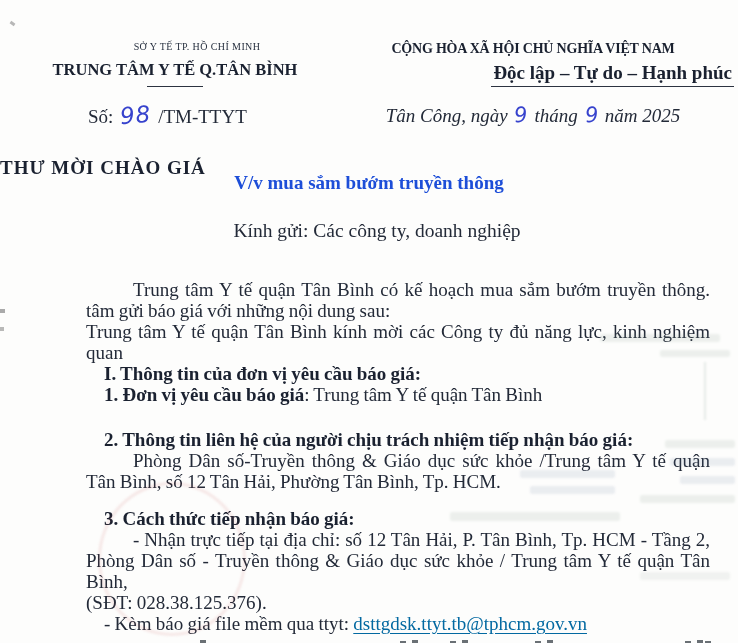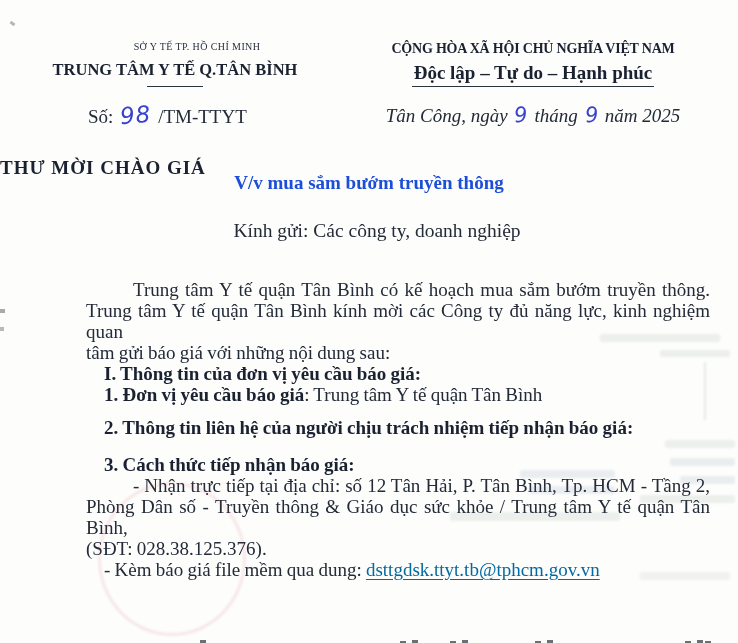--- a/index.html
+++ b/index.html
@@ -16,21 +16,21 @@
   .hl1 { position:absolute; left:52px; top:41px; width:290px; text-align:center;
          font-size:10px; letter-spacing:.4px; color:#27303f; }
   .hl2 { position:absolute; left:20px; top:60px; width:310px; text-align:center;
          font-size:16.5px; font-weight:bold; color:#1a2130; }
   .hl-rule { position:absolute; left:147px; top:86px; width:56px; height:0;
          border-top:1.6px solid #2c3340; }
   .doc-no { position:absolute; left:88px; top:102px; font-size:19px; }
   .hr1 { position:absolute; left:332px; top:41px; width:402px; text-align:center;
          font-weight:bold; font-size:14px; white-space:nowrap; letter-spacing:-.2px;
          color:#1a2130; }
-  .hr2-wrap { position:absolute; left:332px; top:62px; width:402px; text-align:center; }
+  .hr2-wrap { position:absolute; left:332px; top:62px; width:402px; text-align:right; }
   .hr2 { display:inline-block; font-weight:bold; font-size:19px; color:#1a2130;
          border-bottom:1.7px solid #2c3340; padding:0 2px 2px; }
   .date-line { position:absolute; left:332px; top:103px; width:402px; text-align:center;
          font-style:italic; font-size:19px; }
   
   .hw { font-family:"DejaVu Sans","Liberation Sans",sans-serif; font-style:italic;
         color:#3743cd; display:inline-block; transform:rotate(-5deg); margin:0 2px; }
   .doc-no .hw { font-size:23px; letter-spacing:1px; }
   .date-line .hw { font-size:21px; }
   
@@ -41,21 +41,21 @@
   .salutation { position:absolute; left:8px; top:220px; width:100%; text-align:center;
          font-size:19.5px; }
   
   .body { position:absolute; left:57px; top:279px; width:653px;
          font-size:19px; line-height:21px; word-spacing:-.5px; }
   .body p { margin:0; }
   .jline { display:block; text-align:justify; text-align-last:justify;margin-left:29px; }
   .jline.last { text-align-last:left; }
   .indent { text-indent:47px; }
   .heading { font-weight:bold; text-indent:47px; margin-top:9px; color:#1a2130; }
-  .heading.m2 { margin-top:12px; }
+  .heading.m2 { margin-top:24px; }
   .heading.m3 { margin-top:16px; }
   .item { text-indent:47px; margin-top:9px; }
   .item .b { font-weight:bold; color:#1a2130;text-align:right; }
   .p2, .p3 { margin-top:13px; }
   .email-line { margin-top:15px; }
   .email { color:#0369a1; text-decoration:underline; text-underline-offset:3px; cursor:pointer; }
   
   .ghost { position:absolute; background:rgba(125,150,135,.13); filter:blur(1.2px);
            border-radius:2px; }
   .ghost.blue { background:rgba(100,120,160,.12); }
@@ -87,33 +87,37 @@
   <div class="hr2-wrap"><span class="hr2">Độc lập – Tự do – Hạnh phúc</span></div>
   <div class="date-line"><span>Tân Công, ngày </span><span class="hw">9</span><span> tháng </span><span class="hw">9</span><span> năm 2025</span></div>
 
   <div class="title">THƯ MỜI CHÀO GIÁ</div>
   <div class="subtitle">V/v mua sắm bướm truyền thông</div>
   <div class="salutation">Kính gửi: Các công ty, doanh nghiệp</div>
 
   <div class="body">
     <p class="para">
       <span class="jline indent">Trung tâm Y tế quận Tân Bình có kế hoạch mua sắm bướm truyền thông.</span>
+      <span class="jline last">tâm gửi báo giá với những nội dung sau:</span>
       <span class="jline">Trung tâm Y tế quận Tân Bình kính mời các Công ty đủ năng lực, kinh nghiệm quan</span>
-      <span class="jline last">tâm gửi báo giá với những nội dung sau:</span>
     </p>
     <p class="heading">I. Thông tin của đơn vị yêu cầu báo giá:</p>
     <p class="item"><span class="b">1. Đơn vị yêu cầu báo giá</span><span>: Trung tâm Y tế quận Tân Bình</span></p>
     <p class="heading m2">2. Thông tin liên hệ của người chịu trách nhiệm tiếp nhận báo giá:</p>
+    <p class="para p2">
+      <span class="jline indent">Phòng Dân số-Truyền thông &amp; Giáo dục sức khỏe /Trung tâm Y tế quận</span>
+      <span class="jline last">Tân Bình, số 12 Tân Hải, Phường Tân Bình, Tp. HCM.</span>
+    </p>
     <p class="heading m3">3. Cách thức tiếp nhận báo giá:</p>
     <p class="para p3">
       <span class="jline indent">- Nhận trực tiếp tại địa chỉ: số 12 Tân Hải, P. Tân Bình, Tp. HCM - Tầng 2,</span>
       <span class="jline">Phòng Dân số - Truyền thông &amp; Giáo dục sức khỏe / Trung tâm Y tế quận Tân Bình,</span>
       <span class="jline last">(SĐT: 028.38.125.376).</span>
     </p>
-    <p class="item email-line"><span>- Kèm báo giá file mềm qua dung: </span><a class="email">dsttgdsk.ttyt.tb@tphcm.gov.vn</a></p>
+    <p class="item email-line"><span>- Kèm báo giá file mềm qua ttyt: </span><a class="email">dsttgdsk.ttyt.tb@tphcm.gov.vn</a></p>
   </div>
 
   <div class="ghost" style="left:600px; top:334px; width:120px; height:8px;"></div>
   <div class="ghost" style="left:660px; top:350px; width:70px; height:7px;"></div>
   <div class="vline"></div>
   <div class="ghost" style="left:665px; top:440px; width:70px; height:8px;"></div>
   <div class="ghost blue" style="left:670px; top:458px; width:65px; height:8px;"></div>
   <div class="ghost blue" style="left:520px; top:470px; width:95px; height:8px;"></div>
   <div class="ghost blue" style="left:530px; top:486px; width:85px; height:8px;"></div>
   <div class="ghost blue" style="left:680px; top:476px; width:55px; height:8px;"></div>

